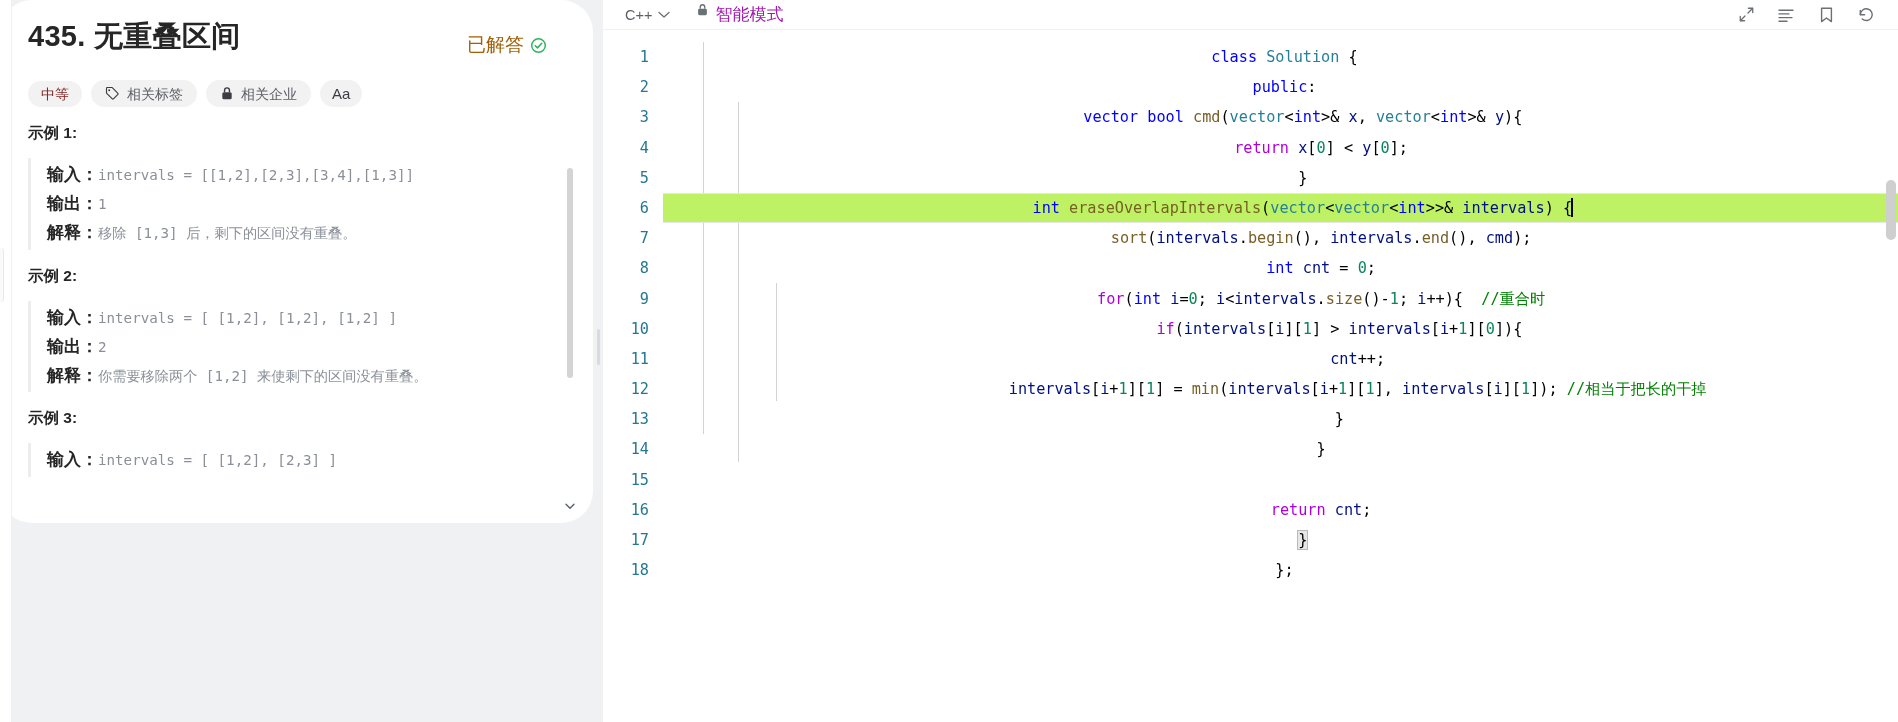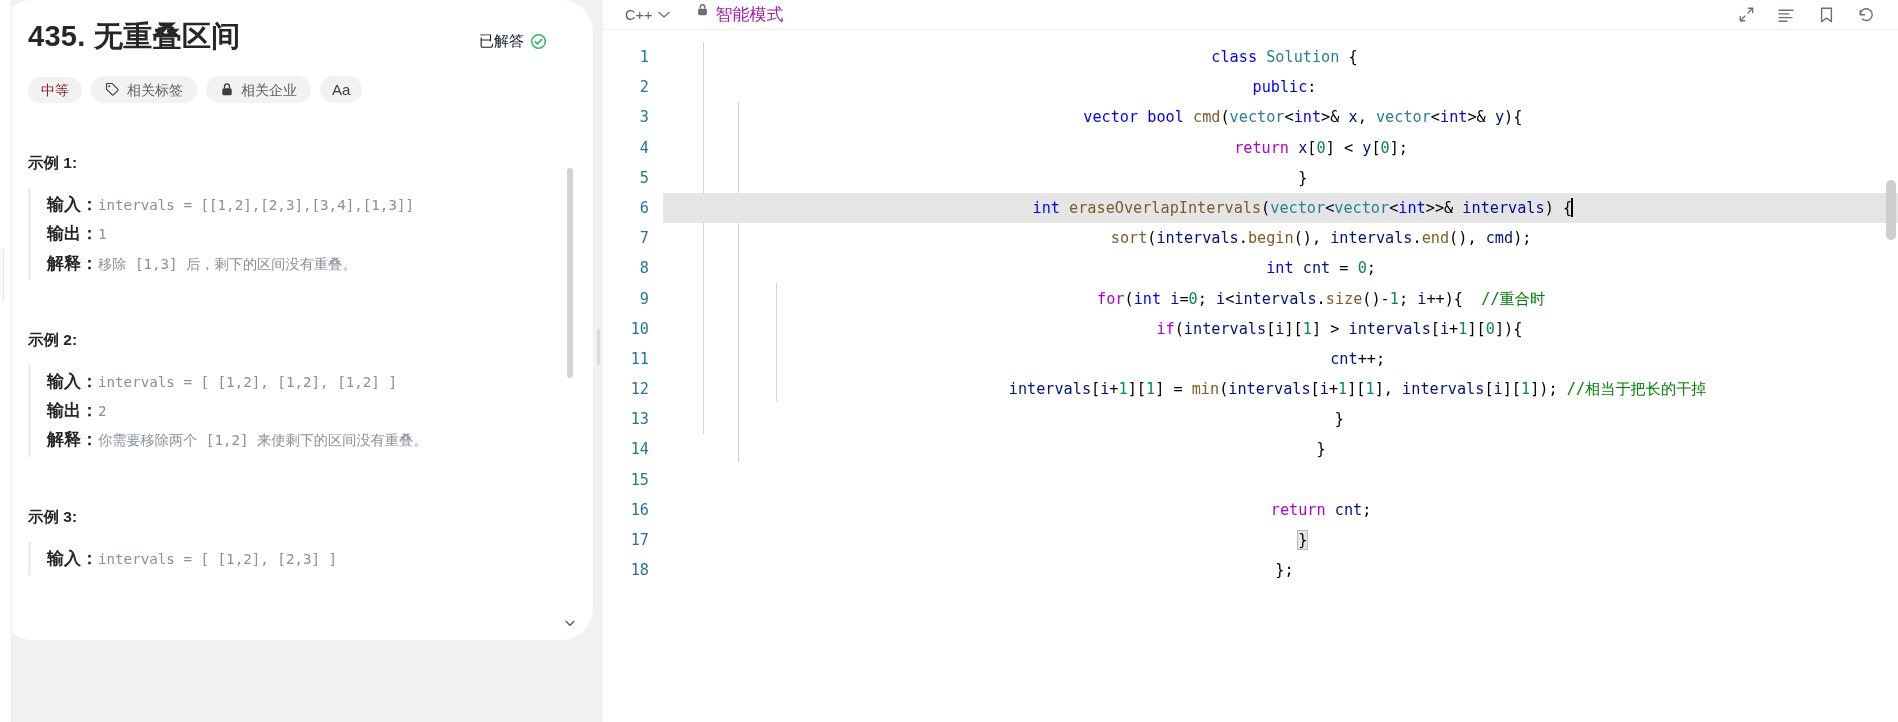--- a/index.html
+++ b/index.html
@@ -7,21 +7,21 @@
     margin: 0; padding: 0;
     width: 1898px; height: 722px;
     overflow: hidden;
     background: #ffffff;
     font-family: "Liberation Sans", sans-serif;
   }
   #app { display: flex; width: 1898px; height: 722px; background: #eff1f3; }
 
   
   .left-wrap {
-    width: 593px; height: 640px; background: #ffffff;
+    width: 593px; height: 523px; background: #ffffff;
     position: relative; display: flex; flex-direction: column; border-radius: 32px;
   }
   .left-edge {
     position: absolute; left: 0; top: 0; width: 12px; height: 722px;
     background: #ffffff; border-right: 1px solid #f0f0f0;
   }
   .left-edge-notch {
     position: absolute; left: 0; top: 248px; width: 4px; height: 54px;
     background: #fafafa; border-right: 1px solid #e8e8e8;
     border-top-right-radius: 3px; border-bottom-right-radius: 3px;
@@ -32,21 +32,21 @@
   .title-row {
     display: flex; align-items: flex-start; justify-content: space-between;
     padding-top: 18px;
   }
   .prob-title {
     font-size: 29px; font-weight: 700; color: #262626;
     letter-spacing: .3px; line-height: 1.25; margin: 0;
   }
   .solved-badge {
     display: flex; align-items: center; gap: 6px;
-    font-size: 15px; color: #0f172a; white-space: nowrap;
+    font-size: 19px; color: #a16207; white-space: nowrap;
     margin-top: 14px; padding-right: 4px;
   }
   .check-circle {
     width: 17px; height: 17px; flex: 0 0 auto;
   }
   .tag-row { display: flex; align-items: center; gap: 9px; margin-top: 22px; }
   .chip {
     display: inline-flex; align-items: center; gap: 7px;
     background: #f2f2f2; border-radius: 22px;
     padding: 6px 14px; font-size: 14px; color: #3c3c4399;
@@ -63,21 +63,21 @@
   }
   .code-inline {
     font-family: "DejaVu Sans Mono", monospace;
     font-size: 14px; background: #f7f7f7; color: #3c3c43;
     border-radius: 4px; padding: 2px 5px; white-space: nowrap;
   }
   .em { font-style: italic; font-weight: 500; }
 
   .ex-title {
     font-size: 15.5px; font-weight: 700; color: #262626;
-    margin-top: 50px; margin-bottom: 0;
+    margin-top: 16px; margin-bottom: 0;
   }
   .ex-block {
     margin-top: 14px; border-left: 3px solid #ededed;
     padding: 2px 0 2px 16px;
   }
   .ex-line {
     font-family: "DejaVu Sans Mono", monospace;
     font-size: 14.2px; line-height: 1.72; color: #8a8f98;
     white-space: pre-wrap; word-break: break-word;
   }
@@ -143,21 +143,21 @@
     font-size: 15.2px; line-height: 30.2px;
   }
   .gutter {
     width: 60px; flex: 0 0 auto; text-align: right;
     padding: 12px 14px 0 0; color: #237893; user-select: none;
   }
   .gutter div { height: 30.2px; }
   .code-area { flex: 1; padding: 12px 0 0 8px; position: relative; }
   .cl { height: 30.2px; white-space: pre; color: #000000; position: relative; text-align: center; }
   .cl.active {
-    background: #e5e5e5;
+    background: #bef264;
     box-shadow: inset 0 1px 0 #e8e8e8, inset 0 -1px 0 #e8e8e8;
     margin-left: -8px; padding-left: 8px;
   }
   .k  { color: #0000ff; }   
   .kc { color: #af00db; }   
   .ty { color: #267f99; }   
   .fn { color: #795e26; }   
   .va { color: #001080; }   
   .nu { color: #098658; }   
   .cm { color: #008000; }

